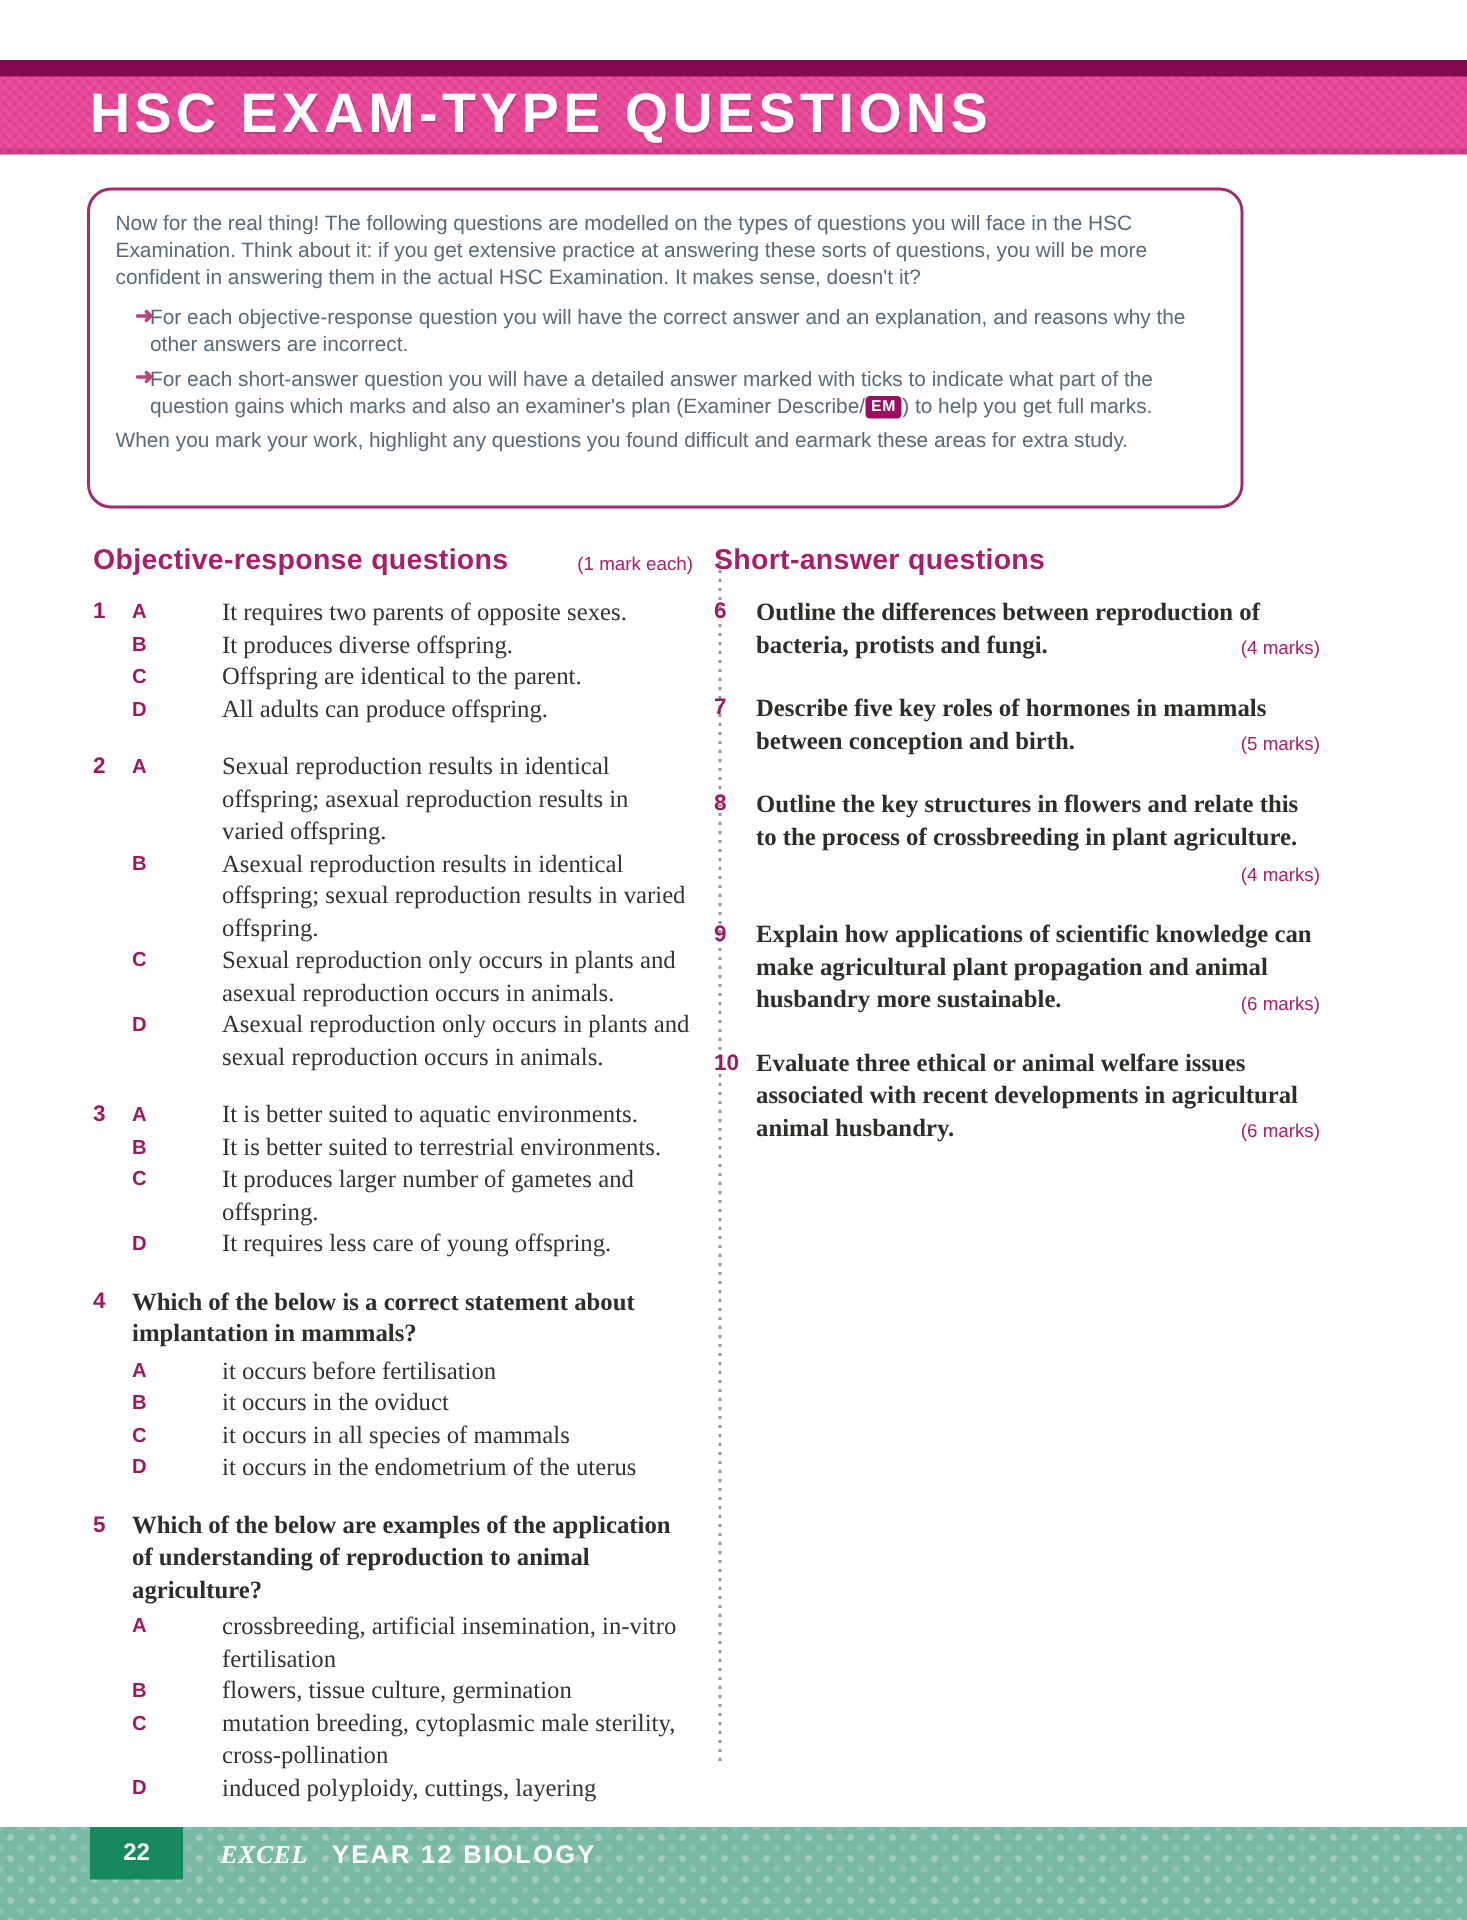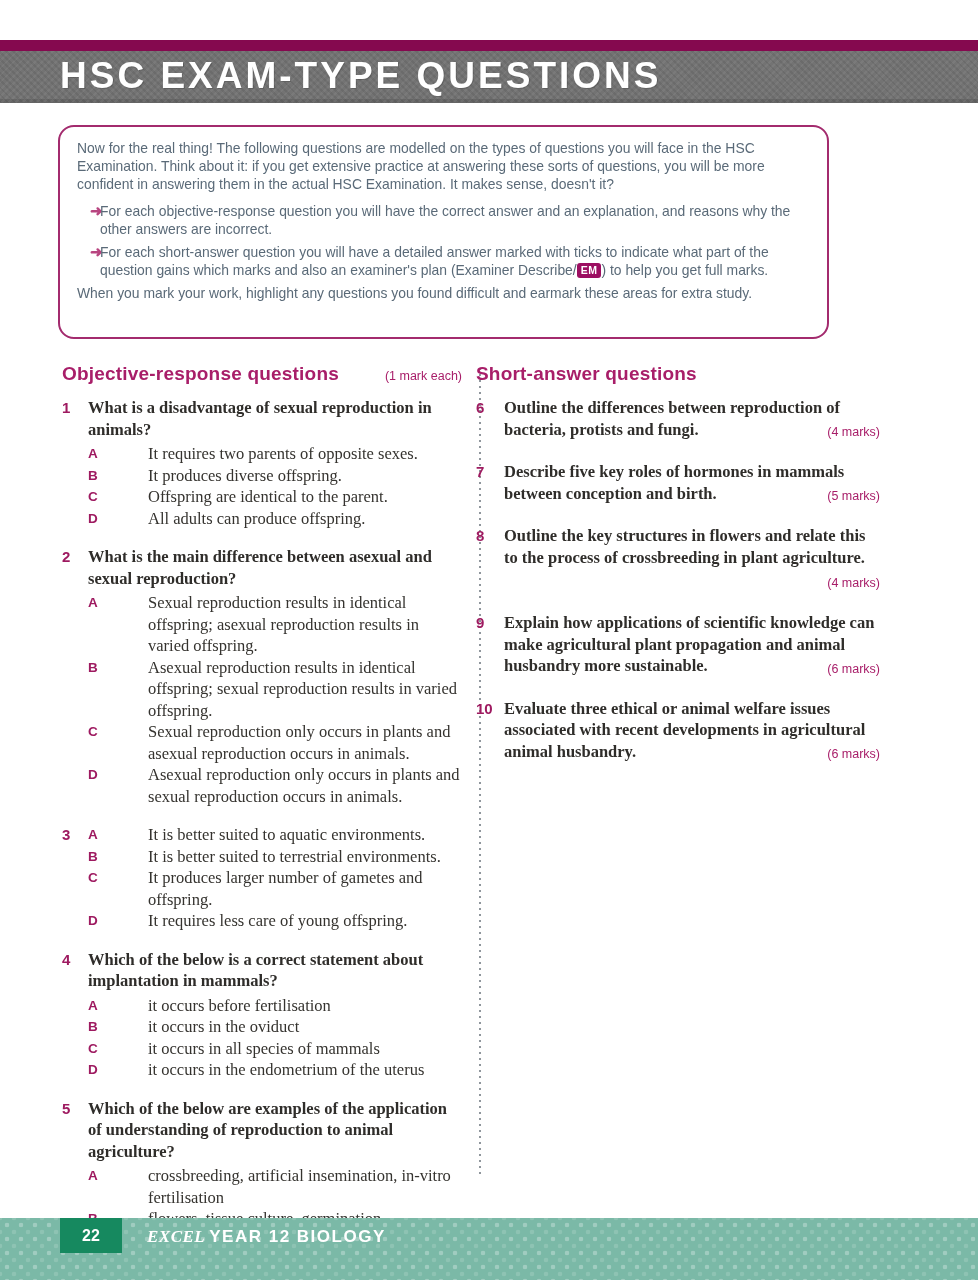--- a/index.html
+++ b/index.html
@@ -5,21 +5,21 @@
   * { margin:0; padding:0; box-sizing:border-box; }
   html,body { background:#ffffff; }
   body {
     width:978px; height:1280px; position:relative; overflow:hidden;
     font-family:"Liberation Sans", sans-serif;
   }
 
   
   .banner {
     position:absolute; top:40px; left:0; width:978px; height:63px;
-    background:#737373;
+    background:#ec4899;
     border-top:11px solid #85094f;
     box-shadow: inset 0 -4px 0 rgba(0,0,0,0.12);
   }
   .banner::before {
     content:""; position:absolute; inset:0;
     background-image:
       repeating-linear-gradient(45deg, rgba(0,0,0,0.07) 0 2px, transparent 2px 5px),
       repeating-linear-gradient(-45deg, rgba(255,255,255,0.05) 0 2px, transparent 2px 5px);
   }
   .banner-title {
@@ -117,21 +117,21 @@
     position:absolute; left:60px; top:0; width:62px; height:35px;
     background:#16895f; color:#ffffff; font-size:16px; font-weight:bold;
     display:flex; align-items:center; justify-content:center;
   }
   .book-title {
     position:absolute; left:147px; top:9px; color:#ffffff;
     font-size:17px; font-weight:bold; letter-spacing:1.5px;
   }
   .book-title .excel {
     font-family:"Liberation Serif", serif; font-style:italic; font-weight:bold;
-    letter-spacing:0.5px; margin-right:4px;
+    letter-spacing:0.5px; margin-right:16px;
   }
 </style>
 </head>
 <body>
 
 <div class="banner">
   <div class="banner-title">HSC EXAM-TYPE QUESTIONS</div>
 </div>
 
 <div class="intro-box">
@@ -152,21 +152,20 @@
 
 <div class="col-left">
   <div class="col-heading-row">
     <span class="col-heading">Objective-response questions</span>
     <span class="marks-note">(1 mark each)</span>
   </div>
   <div id="objective-list">
       <div class="oq">
         <div class="qnum">1</div>
         <div class="qbody">
-          <div class="qstem">What is a disadvantage of sexual reproduction in animals?</div>
           <div class="opt">
             <span class="opt-letter">A</span>
             <span class="opt-text">It requires two parents of opposite sexes.</span>
           </div>
           <div class="opt">
             <span class="opt-letter">B</span>
             <span class="opt-text">It produces diverse offspring.</span>
           </div>
           <div class="opt">
             <span class="opt-letter">C</span>
@@ -174,21 +173,20 @@
           </div>
           <div class="opt">
             <span class="opt-letter">D</span>
             <span class="opt-text">All adults can produce offspring.</span>
           </div>
         </div>
       </div>
       <div class="oq">
         <div class="qnum">2</div>
         <div class="qbody">
-          <div class="qstem">What is the main difference between asexual and sexual reproduction?</div>
           <div class="opt">
             <span class="opt-letter">A</span>
             <span class="opt-text">Sexual reproduction results in identical offspring; asexual reproduction results in varied offspring.</span>
           </div>
           <div class="opt">
             <span class="opt-letter">B</span>
             <span class="opt-text">Asexual reproduction results in identical offspring; sexual reproduction results in varied offspring.</span>
           </div>
           <div class="opt">
             <span class="opt-letter">C</span>

